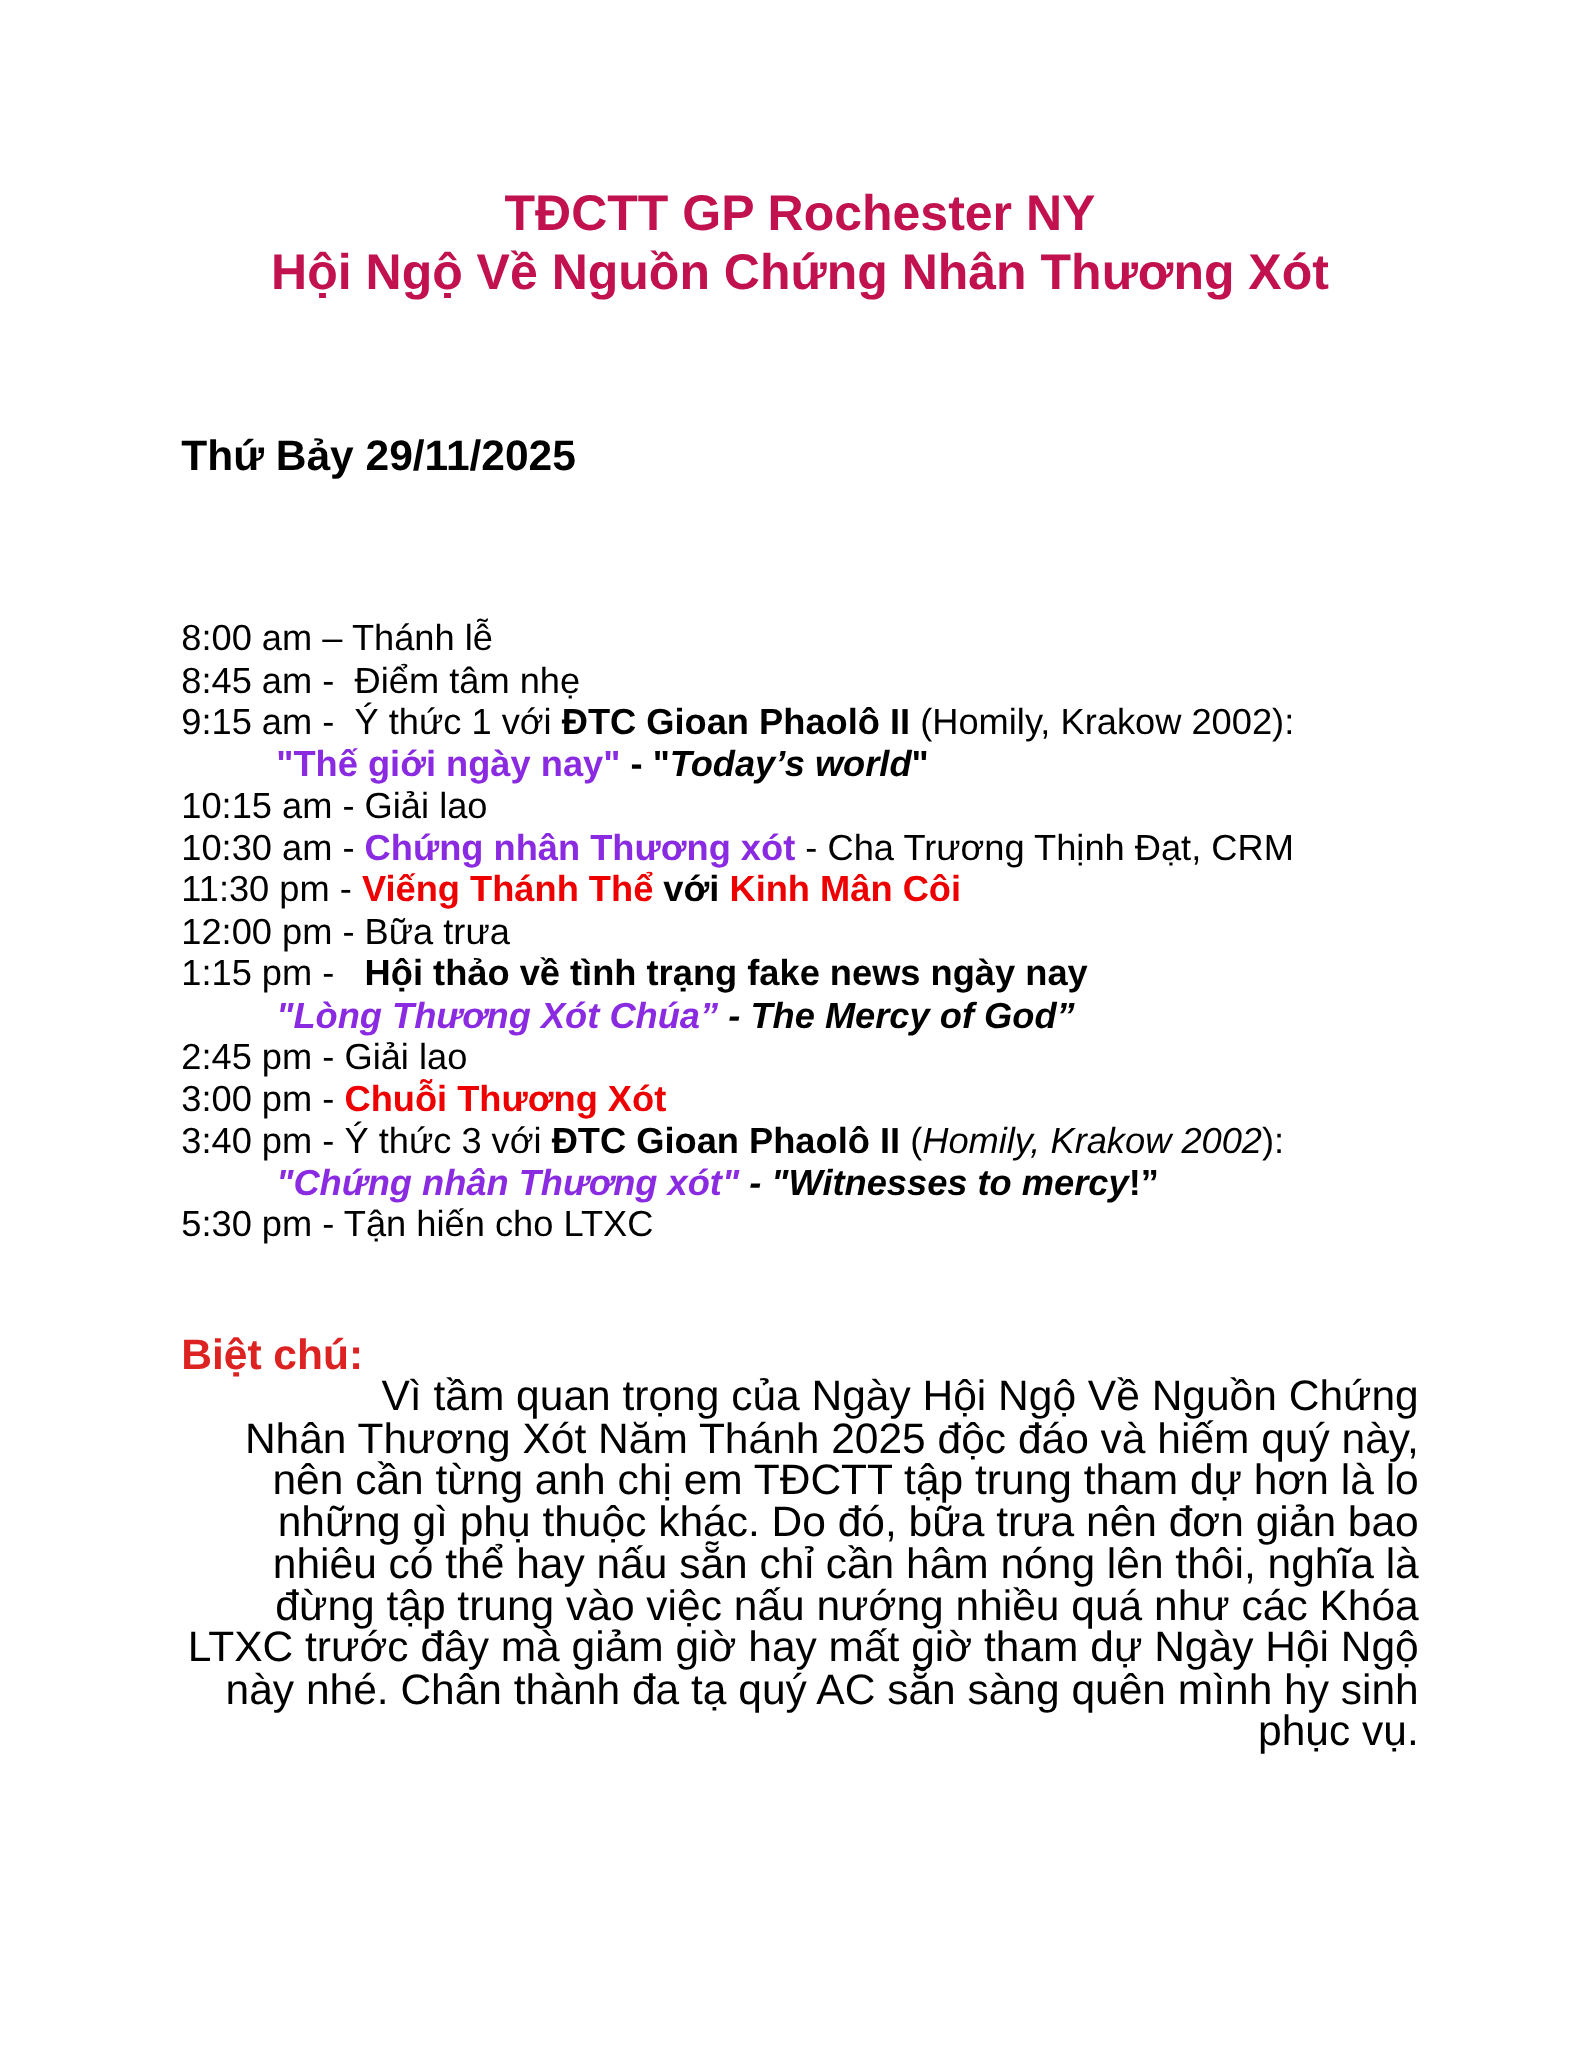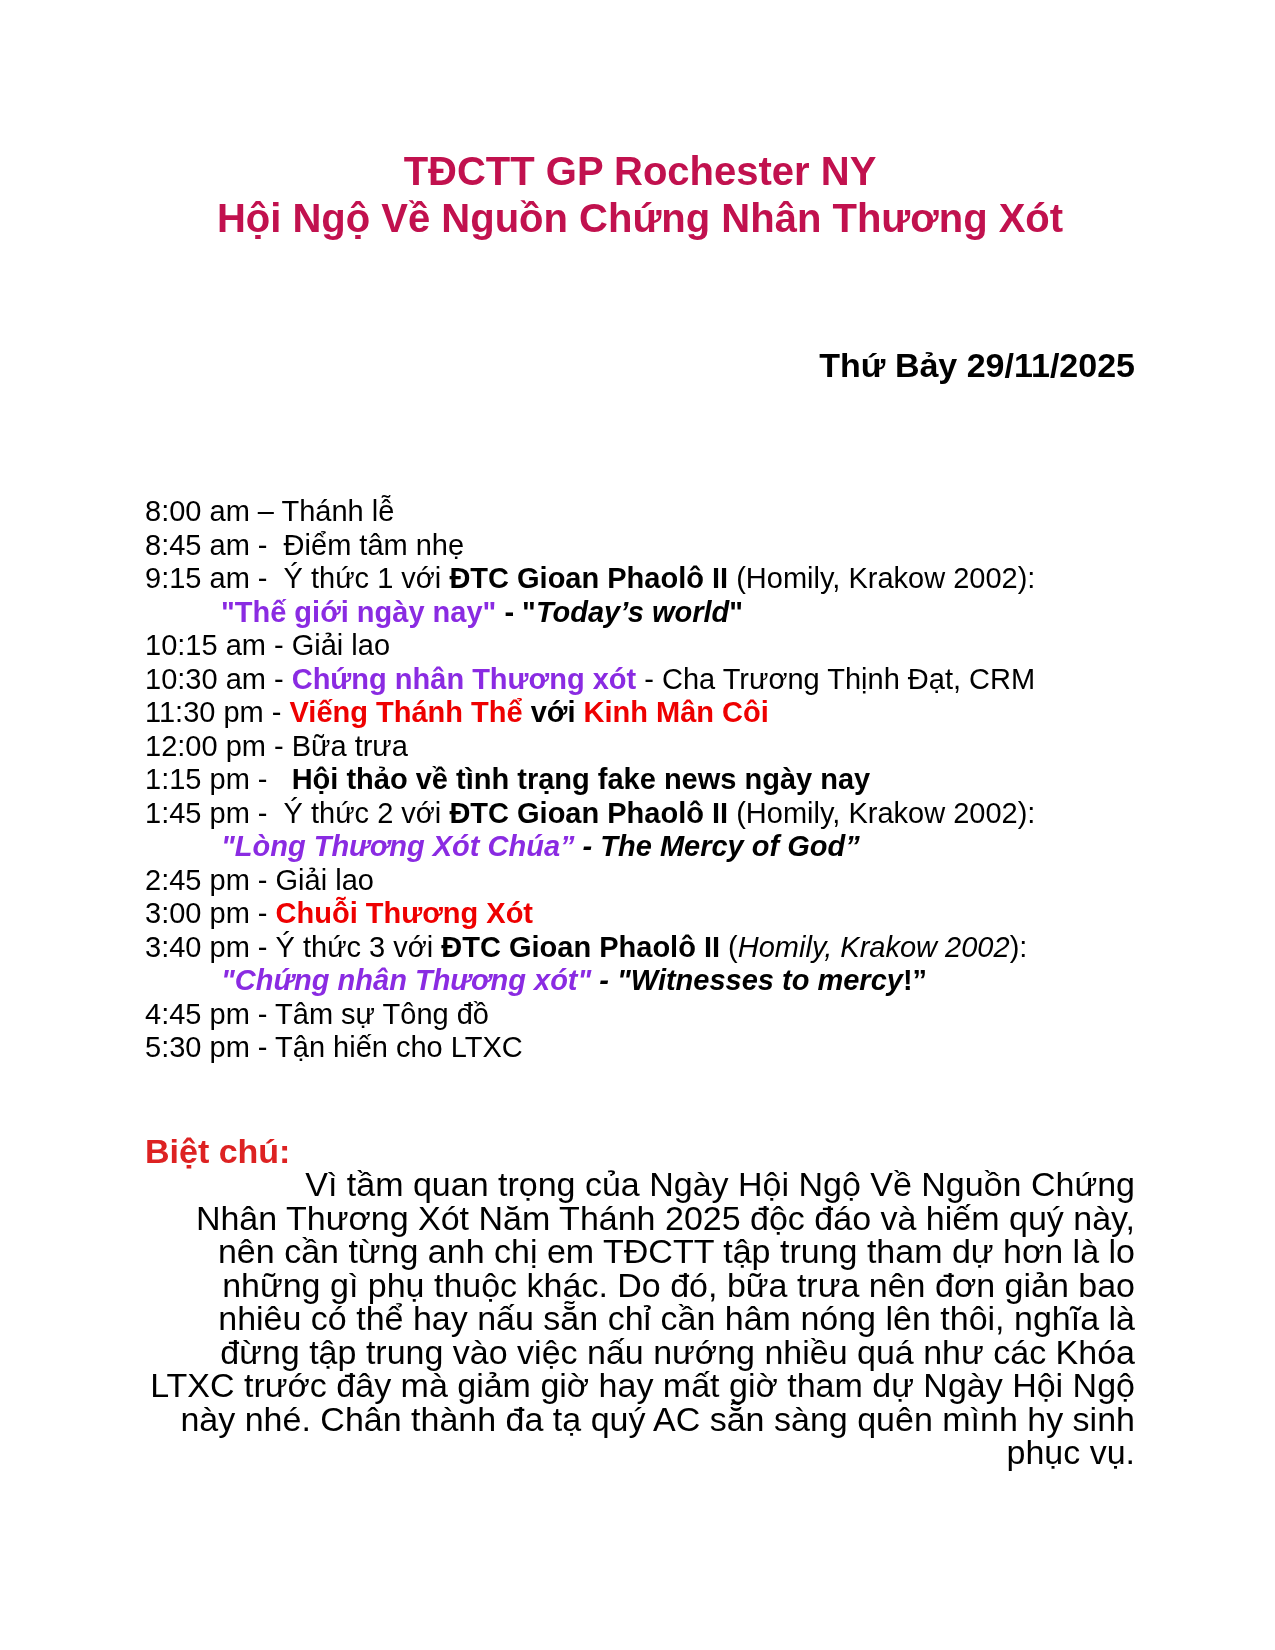--- a/index.html
+++ b/index.html
@@ -30,21 +30,21 @@
     margin: 0;
     text-align: center;
     font-size: 40px;
     line-height: 1.18;
     font-weight: bold;
     color: var(--crimson);
   }
   .title-line { display: block; }
   .date-heading {
     margin: 104px 0 0 0;
-    text-align: right;
+    text-align: left;
     font-size: 34px;
     line-height: 1.15;
     font-weight: bold;
     color: #000000;
   }
   .schedule {
     margin-top: 110px;
     font-size: 29px;
     line-height: 33.5px;
   }
@@ -91,27 +91,25 @@
   <section class="schedule" id="schedule-list">
       <div class="sched-line"><span class="seg-plain">8:00 am – Thánh lễ</span></div>
       <div class="sched-line"><span class="seg-plain">8:45 am -  Điểm tâm nhẹ</span></div>
       <div class="sched-line"><span class="seg-plain">9:15 am -  Ý thức 1 với </span><span class="seg-bold">ĐTC Gioan Phaolô II</span><span class="seg-plain"> (Homily, Krakow 2002):</span></div>
       <div class="sched-line indent"><span class="seg-purple-bold">"Thế giới ngày nay"</span><span class="seg-bold"> - "</span><span class="seg-bold-italic">Today’s world</span><span class="seg-bold">"</span></div>
       <div class="sched-line"><span class="seg-plain">10:15 am - Giải lao</span></div>
       <div class="sched-line"><span class="seg-plain">10:30 am - </span><span class="seg-purple-bold">Chứng nhân Thương xót</span><span class="seg-plain"> - Cha Trương Thịnh Đạt, CRM</span></div>
       <div class="sched-line"><span class="seg-plain">11:30 pm - </span><span class="seg-red-bold">Viếng Thánh Thể</span><span class="seg-bold"> với </span><span class="seg-red-bold">Kinh Mân Côi</span></div>
       <div class="sched-line"><span class="seg-plain">12:00 pm - Bữa trưa</span></div>
       <div class="sched-line"><span class="seg-plain">1:15 pm -   </span><span class="seg-bold">Hội thảo về tình trạng fake news ngày nay</span></div>
-      <div class="sched-line"><span class="seg-plain">1:45 pm -  Ý thức 2 với </span><span class="seg-bold">ĐTC Gioan Phaolô II</span><span class="seg-plain"> (Homily, Krakow 2002):</span></div>
       <div class="sched-line indent"><span class="seg-purple-bold-italic">"Lòng Thương Xót Chúa”</span><span class="seg-bold-italic"> - The Mercy of God”</span></div>
       <div class="sched-line"><span class="seg-plain">2:45 pm - Giải lao</span></div>
       <div class="sched-line"><span class="seg-plain">3:00 pm - </span><span class="seg-red-bold">Chuỗi Thương Xót</span></div>
       <div class="sched-line"><span class="seg-plain">3:40 pm - Ý thức 3 với </span><span class="seg-bold">ĐTC Gioan Phaolô II</span><span class="seg-plain"> (</span><span class="seg-italic">Homily, Krakow 2002</span><span class="seg-plain">):</span></div>
       <div class="sched-line indent"><span class="seg-purple-bold-italic">"Chứng nhân Thương xót"</span><span class="seg-bold-italic"> - "Witnesses to mercy</span><span class="seg-bold">!”</span></div>
-      <div class="sched-line"><span class="seg-plain">4:45 pm - Tâm sự Tông đồ</span></div>
       <div class="sched-line"><span class="seg-plain">5:30 pm - Tận hiến cho LTXC</span></div>
     </section>
 
   <section class="note">
     <div class="note-label">Biệt chú:</div>
     <p class="note-body">Vì tầm quan trọng của Ngày Hội Ngộ Về Nguồn Chứng Nhân Thương Xót Năm Thánh 2025 độc đáo và hiếm quý này, nên cần từng anh chị em TĐCTT tập trung tham dự hơn là lo những gì phụ thuộc khác. Do đó, bữa trưa nên đơn giản bao nhiêu có thể hay nấu sẵn chỉ cần hâm nóng lên thôi, nghĩa là đừng tập trung vào việc nấu nướng nhiều quá như các Khóa LTXC trước đây mà giảm giờ hay mất giờ tham dự Ngày Hội Ngộ này nhé. Chân thành đa tạ quý AC sẵn sàng quên mình hy sinh phục vụ.</p>
   </section>
 
 </div>
 

